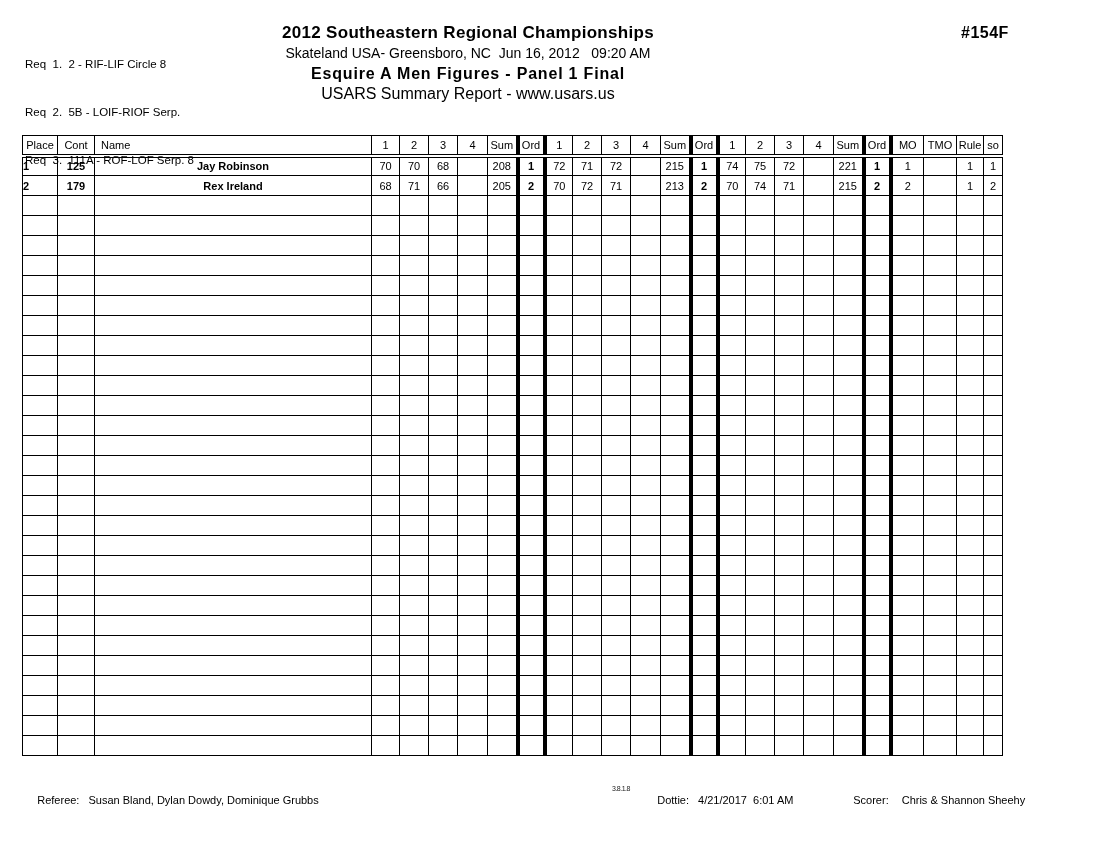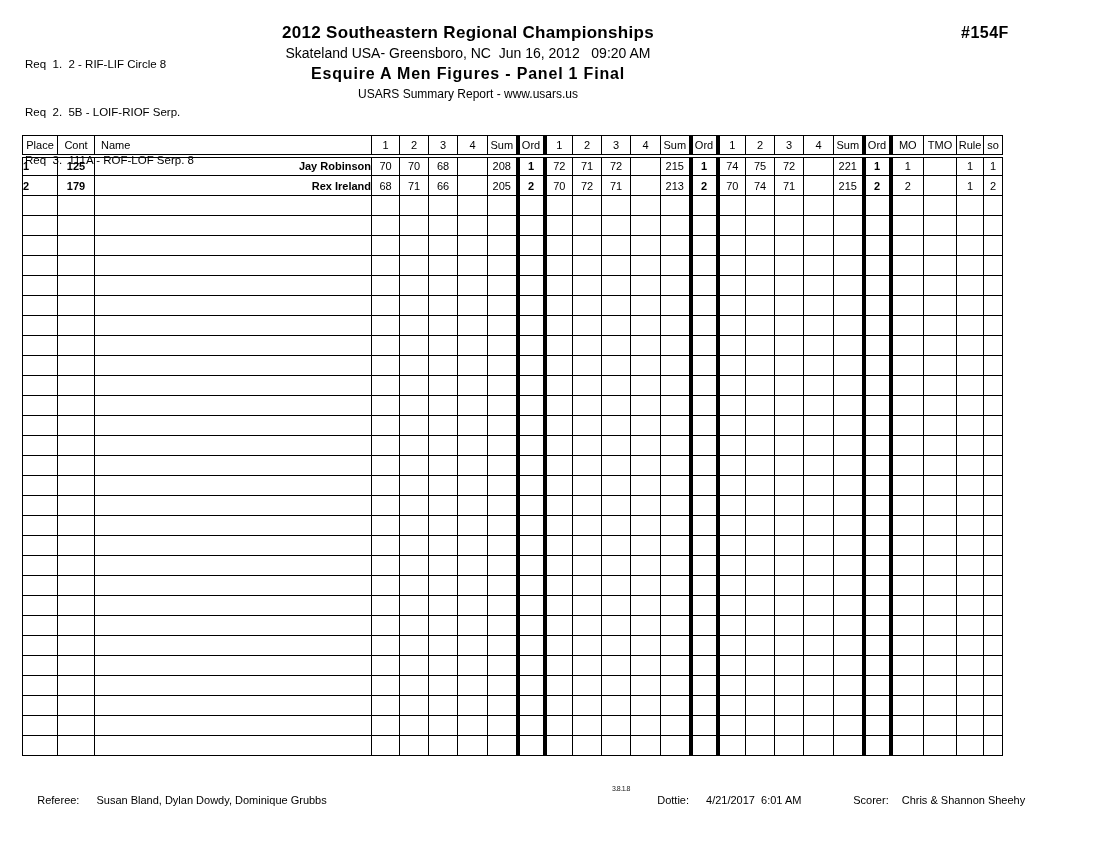--- a/index.html
+++ b/index.html
@@ -29,21 +29,21 @@
   .title-block {
     position: absolute;
     left: 0;
     top: 23px;
     width: 936px;
     text-align: center;
   }
   .title-block .t1 { font-size: 17px; font-weight: bold; letter-spacing: 0.3px; line-height: 20px; white-space: pre; }
   .title-block .t2 { font-size: 14px; line-height: 20px; white-space: pre; }
   .title-block .t3 { font-size: 16px; font-weight: bold; letter-spacing: 0.8px; line-height: 21px; white-space: pre; }
-  .title-block .t4 { font-size: 12px; line-height: 20px; white-space: pre; }
+  .title-block .t4 { font-size: 16px; line-height: 20px; white-space: pre; }
 
   
   .doc-number {
     position: absolute;
     left: 961px;
     top: 24px;
     font-size: 16px;
     font-weight: bold;
     letter-spacing: 0.5px;
   }
@@ -70,28 +70,28 @@
   tr.judge-row th.jname {
     text-align: left;
     padding-left: 5px;
     height: 22px;
     white-space: pre;
   }
   tr.head-row th { text-align: center; border-bottom: 4px double #000; }
   tr.head-row th.name-h { text-align: left; padding-left: 6px; }
   td.place { text-align: left; padding-left: 8px; }
   td.cont  { text-align: center; }
-  td.name  { text-align: right; padding-left: 6px; }
+  td.name  { text-align: center; padding-left: 6px; }
   td.num   { text-align: center; }
   .tr4 { border-right: 4px solid #000 !important; }
   .b { font-weight: bold !important; }
 
   
   .footer-line { position: absolute; font-size: 11px; white-space: pre; }
-  .footer-line .val { margin-left: 17px; white-space: pre; }
+  .footer-line .val { margin-left: 9px; white-space: pre; }
   #referee-line { left: 25px;  top: 782px; }
   #printed-line { left: 645px; top: 782px; }
   #scorer-line  { left: 841px; top: 782px; }
   #version-text { left: 612px; top: 785px; font-size: 7px; color: #222; letter-spacing: -0.5px; }
 </style>
 </head>
 <body>
 
 <div class="page">
 

